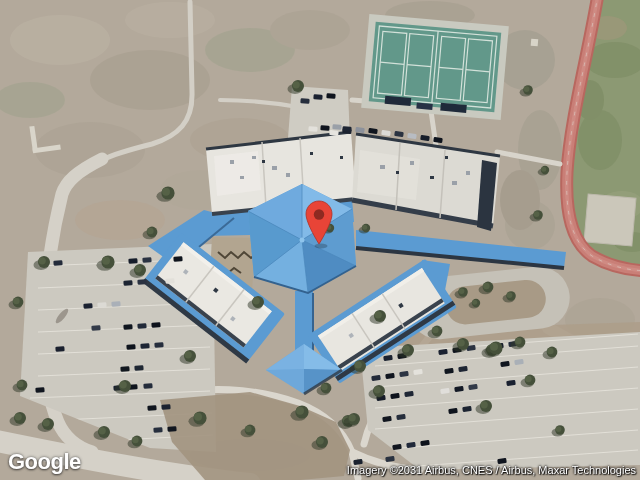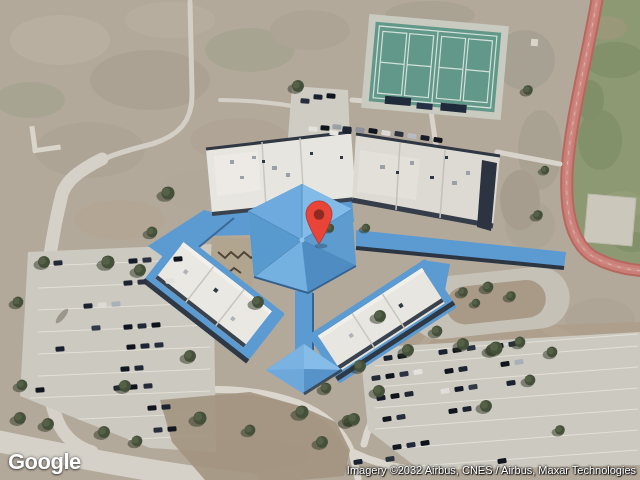--- a/index.html
+++ b/index.html
@@ -397,15 +397,15 @@
     <ellipse cx="321" cy="246" rx="6.5" ry="2.5" fill="#000" opacity="0.22"></ellipse>
   </svg>
 
   <svg class="pin" viewBox="0 0 34 48">
     <path d="M17,1 C9.8,1 4,6.8 4,14 C4,23.5 17,44 17,44 C17,44 30,23.5 30,14 C30,6.8 24.2,1 17,1 Z" stroke="#B03024" stroke-width="0.8" fill="#E84437"></path>
     <circle cx="17" cy="14.5" r="5.2" fill="#8E2A21"></circle>
   </svg>
 
   <div class="google-logo">Google</div>
 
-  <div class="attribution">Imagery ©2032 Airbus, CNES / Airbus, Maxar Technologies</div>
+  <div class="attribution">Imagery ©2031 Airbus, CNES / Airbus, Maxar Technologies</div>
 
 </div>
 
 </body></html>

